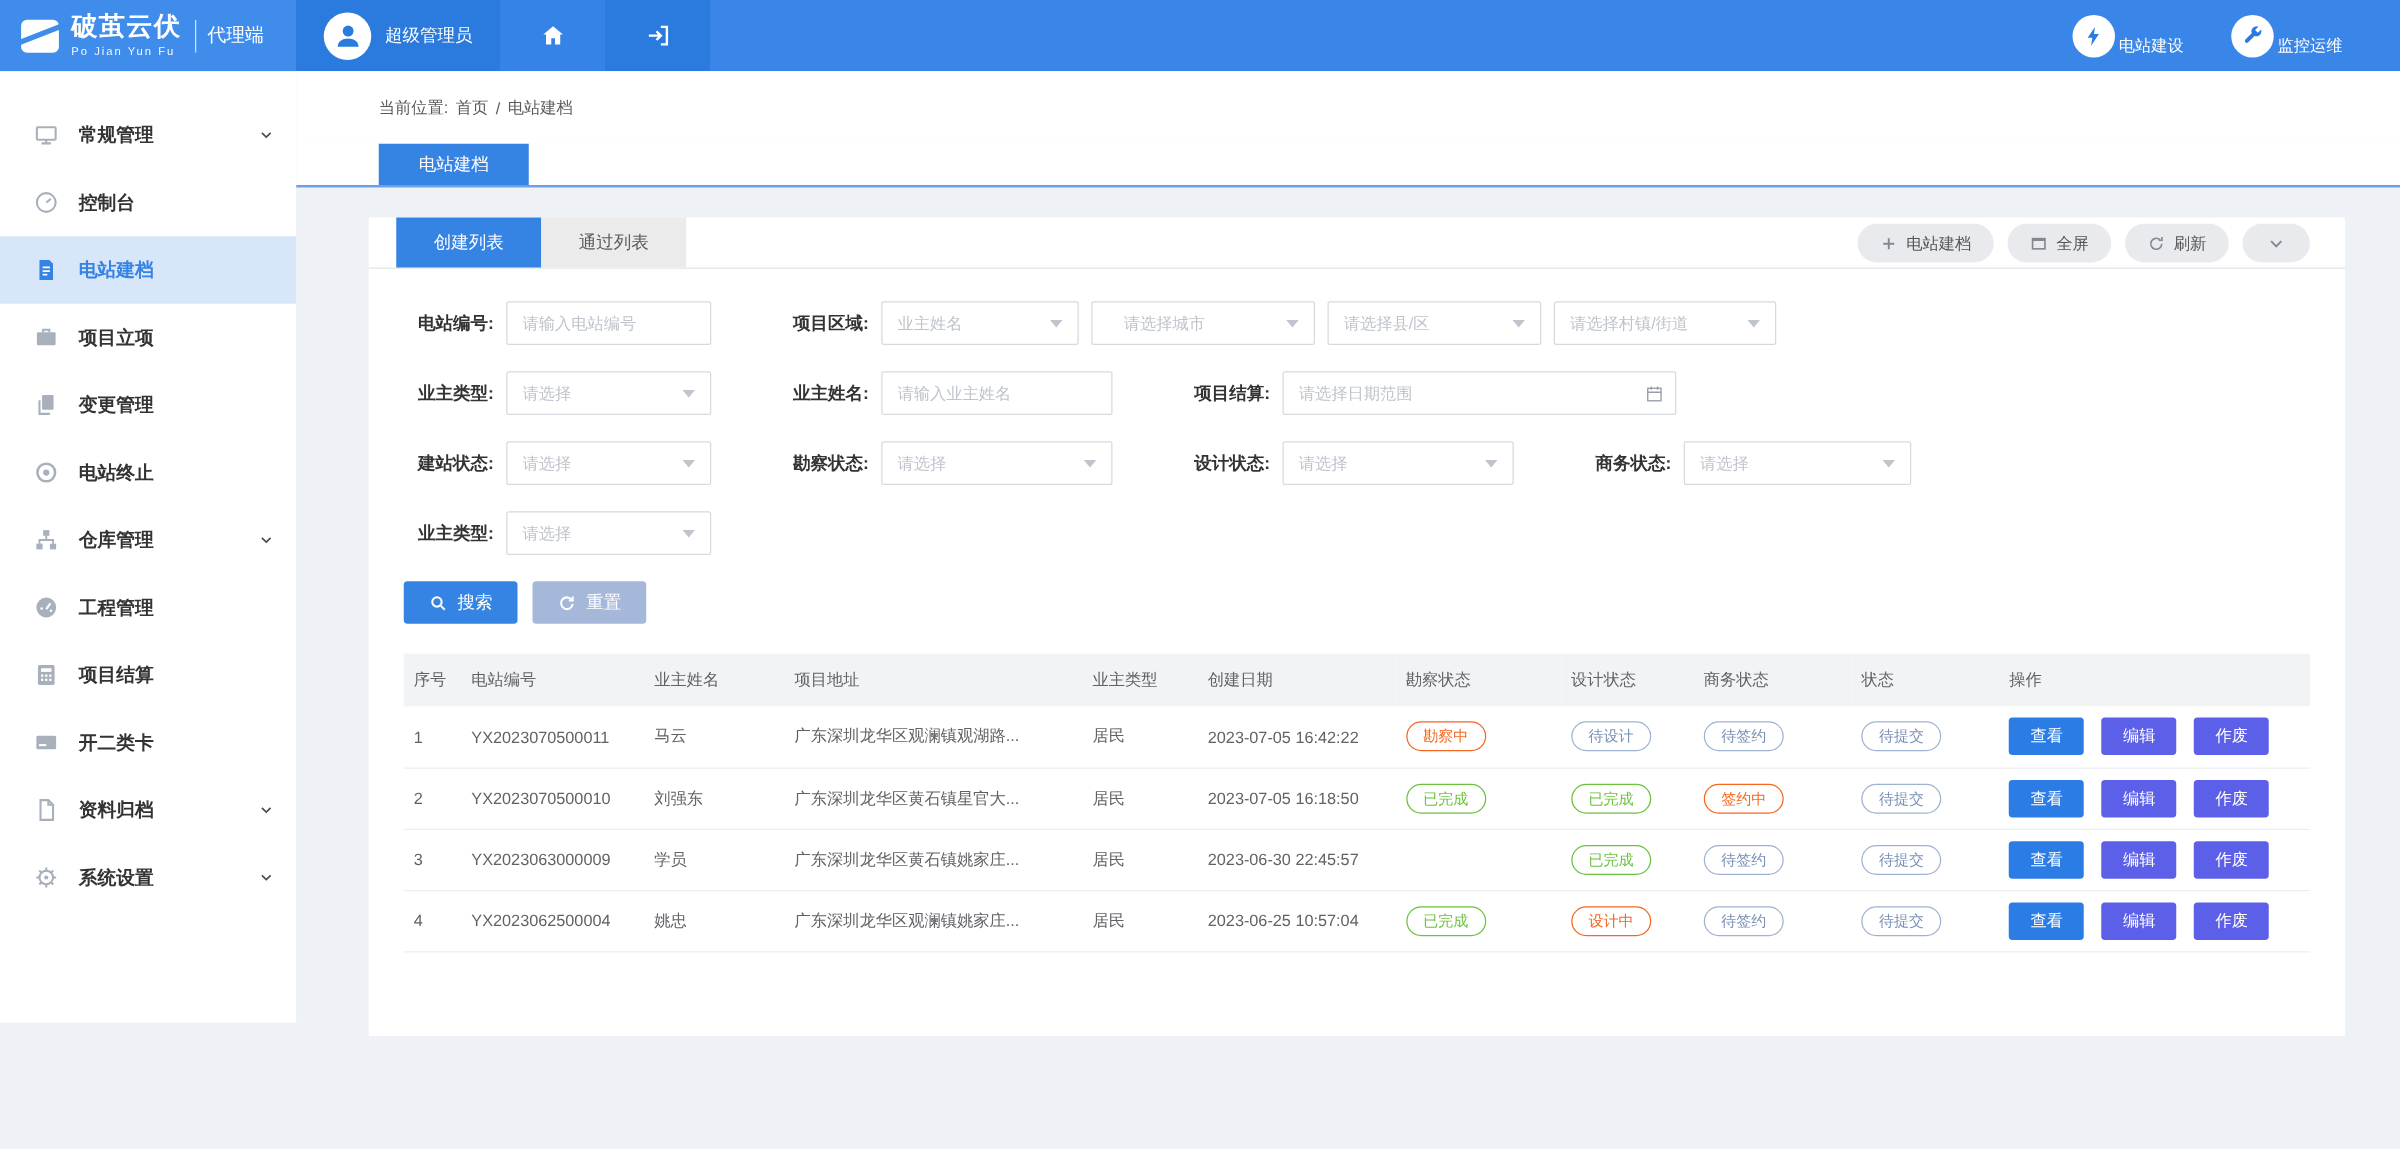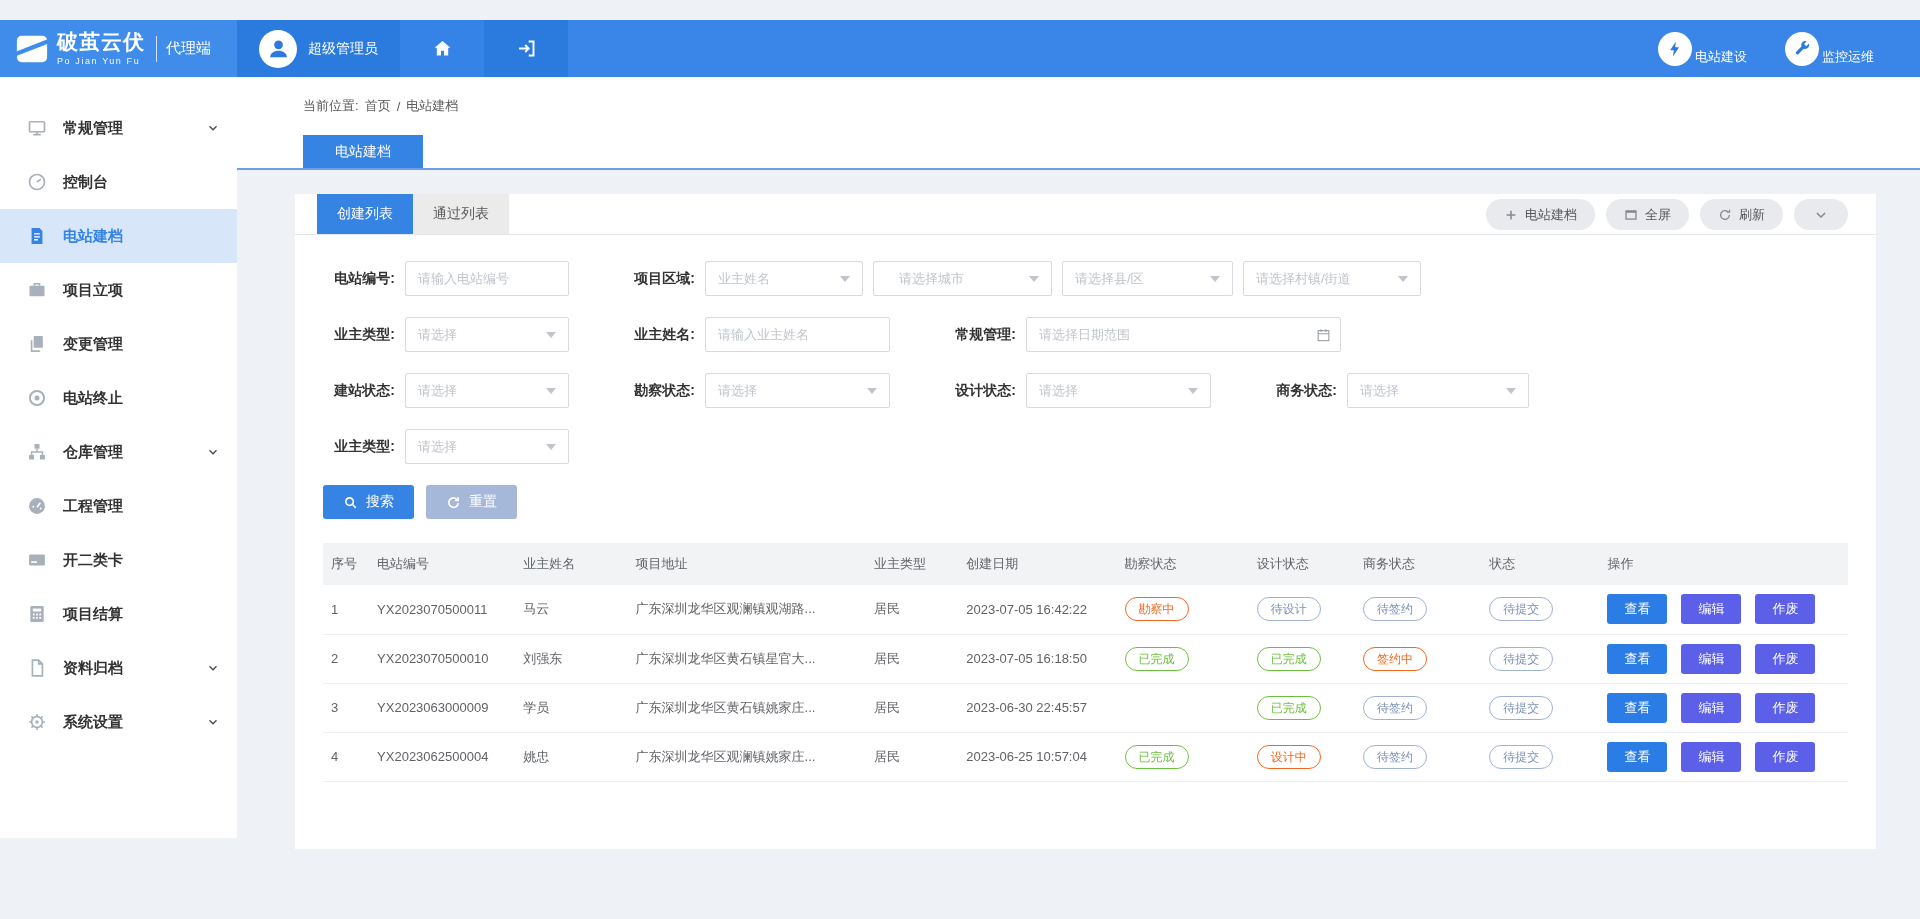--- a/index.html
+++ b/index.html
@@ -1,18 +1,18 @@
 <!DOCTYPE html>
 <html><head>
 <meta charset="utf-8">
 <style>
   *{margin:0;padding:0;box-sizing:border-box;}
   html,body{width:1920px;height:919px;overflow:hidden;background:#eef1f5;
     font-family:"Liberation Sans","DejaVu Sans",sans-serif;}
-  .app{width:1920px;height:818px;display:flex;flex-direction:column;margin-top:20px;}
+  .app{width:1920px;height:818px;display:flex;flex-direction:column;}
 
   
   .hdr{height:57px;display:flex;align-items:stretch;background:#3a86e8;color:#fff;flex:none;}
   .logo-sec{width:237px;background:#3f8cea;display:flex;align-items:center;padding-left:15px;flex:none;}
   .logo-mark svg{width:34px;height:34px;display:block;}
   .logo-txt{margin-left:8px;}
   .logo-cn{font-size:21px;font-weight:bold;letter-spacing:1px;line-height:1.05;}
   .logo-en{font-size:9px;letter-spacing:1.6px;opacity:.95;margin-top:2px;}
   .logo-div{width:1px;height:26px;background:rgba(255,255,255,.75);margin:0 9px 0 11px;}
   .portal{font-size:15px;white-space:nowrap;}
@@ -48,21 +48,21 @@
   .ptab-row{background:#fff;border-bottom:2px solid #6d9fe6;padding-left:66px;display:flex;flex:none;}
   .ptab{background:#3583e3;color:#fff;font-size:14px;height:33px;display:flex;align-items:center;
     padding:0 32px;cursor:pointer;white-space:nowrap;}
   .work{flex:1;padding:24px 44px 0 58px;min-height:0;}
   .panel{background:#fff;min-height:655px;padding:0 28px 26px;}
 
   
   .panel-head{display:flex;align-items:flex-start;justify-content:space-between;
     border-bottom:1px solid #e2e5ea;margin:0 -28px;padding:0 28px 0 22px;}
   .tabs{display:flex;}
-  .itab{height:40px;display:flex;align-items:center;padding:0 20px;font-size:14px;
+  .itab{height:40px;display:flex;align-items:center;padding:0 30px;font-size:14px;
     background:#ebebeb;color:#5a5a5a;cursor:pointer;white-space:nowrap;}
   .itab.active{background:#3583e3;color:#fff;}
   .toolbar{display:flex;align-items:center;gap:11px;padding-top:5px;}
   .pill{height:31px;border:none;border-radius:16px;background:#e9eaee;color:#555;font-size:13px;
     display:flex;align-items:center;gap:7px;padding:0 18px;cursor:pointer;font-family:inherit;white-space:nowrap;}
   .pill .pic{display:flex;color:#83878f;}
   .pill .pic svg{width:14px;height:14px;}
   .pill.icon-only{padding:0 20px;}
 
   
@@ -272,42 +272,42 @@
               <path d="M12 13.5L16 8" stroke="#fff" stroke-width="2"></path>
               <circle cx="7.5" cy="13" r="1.2" fill="#fff"></circle>
               <circle cx="16.5" cy="15" r="1.2" fill="#fff"></circle>
             </svg>
           </span>
           <span class="slabel">工程管理</span>
         </div>
         <div class="side-item">
           <span class="sicon">
             <svg viewBox="0 0 24 24">
-              <rect x="2.5" y="5.5" width="19" height="13" rx="1.5" fill="currentColor"></rect>
-              <rect x="5" y="13.5" width="7" height="2" fill="#fff"></rect>
-            </svg>
-          </span>
-          <span class="slabel">开二类卡</span>
-        </div>
-        <div class="side-item">
-          <span class="sicon">
-            <svg viewBox="0 0 24 24">
               <rect x="4" y="2.5" width="16" height="19" rx="1.5" fill="currentColor"></rect>
               <rect x="7" y="5.5" width="10" height="3.5" fill="#fff"></rect>
               <g fill="#fff">
                 <rect x="7" y="11.5" width="2.2" height="2.2"></rect>
                 <rect x="10.9" y="11.5" width="2.2" height="2.2"></rect>
                 <rect x="14.8" y="11.5" width="2.2" height="2.2"></rect>
                 <rect x="7" y="15.5" width="2.2" height="2.2"></rect>
                 <rect x="10.9" y="15.5" width="2.2" height="2.2"></rect>
                 <rect x="14.8" y="15.5" width="2.2" height="2.2"></rect>
               </g>
             </svg>
           </span>
           <span class="slabel">项目结算</span>
+        </div>
+        <div class="side-item">
+          <span class="sicon">
+            <svg viewBox="0 0 24 24">
+              <rect x="2.5" y="5.5" width="19" height="13" rx="1.5" fill="currentColor"></rect>
+              <rect x="5" y="13.5" width="7" height="2" fill="#fff"></rect>
+            </svg>
+          </span>
+          <span class="slabel">开二类卡</span>
         </div>
         <div class="side-item">
           <span class="sicon">
             <svg viewBox="0 0 24 24" fill="none" stroke="currentColor" stroke-width="2">
               <path d="M6.5 2.5H14l4.5 4.5v14.5H6.5z"></path>
               <path d="M14 2.5V7h4.5"></path>
             </svg>
           </span>
           <span class="slabel">资料归档</span>
           <span class="schev">
@@ -422,21 +422,21 @@
                   <div class="f-select" style="width: 164px;">
                     <span class="ph">请选择</span>
                     <i class="caret"></i>
                   </div>
                 </div>
                 <div class="f-group">
                   <span class="f-label">业主姓名:</span>
                   <div class="f-inputwrap" style="width: 185px;"><input class="f-input" placeholder="请输入业主姓名" style=""></div>
                 </div>
                 <div class="f-group">
-                  <span class="f-label">常规管理:</span>
+                  <span class="f-label">项目结算:</span>
                   <div class="f-inputwrap date" style="width: 315px;"><input class="f-input" placeholder="请选择日期范围" style=""><span class="calic">
                       <svg viewBox="0 0 24 24" fill="none" stroke="currentColor" stroke-width="1.8">
                         <rect x="3.5" y="5" width="17" height="16"></rect>
                         <path d="M3.5 10h17M8 2.8V7M16 2.8V7"></path>
                       </svg>
                     </span></div>
                 </div>
               </div>
               <div class="f-row">
                 <div class="f-group">

